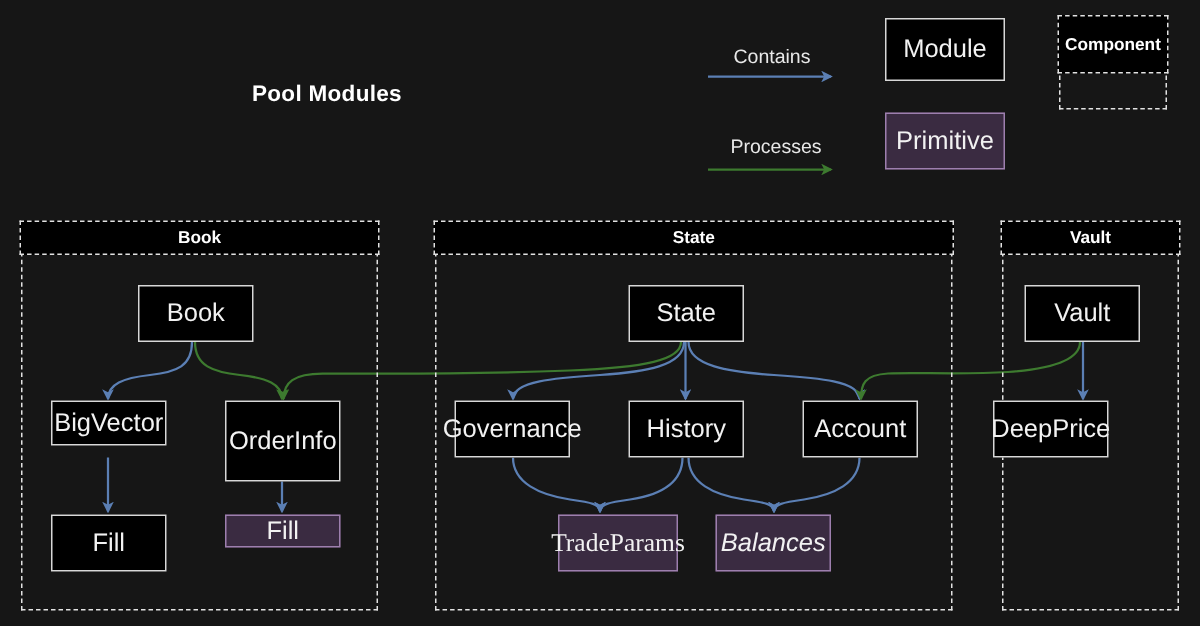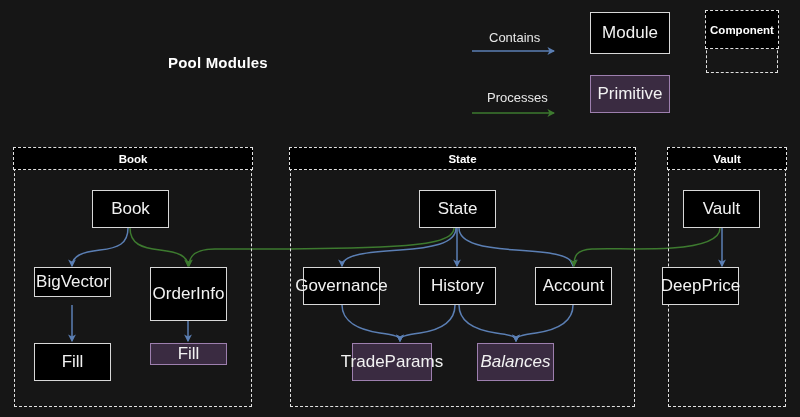--- a/index.html
+++ b/index.html
@@ -190,21 +190,21 @@
   <div class="node module" style="left:34px; top:343px; width:77px; height:38px;">Fill</div>
   <div class="node primitive" style="left:150px; top:343px; width:77px; height:22px;">Fill</div>
 
   <div class="container" style="left:290px; top:148px; width:345px; height:259px;">
     <div class="container-head">State</div>
   </div>
   <div class="node module" style="left:419px; top:190px; width:77px; height:38px;">State</div>
   <div class="node module" style="left:303px; top:267px; width:77px; height:38px;">Governance</div>
   <div class="node module" style="left:419px; top:267px; width:77px; height:38px;">History</div>
   <div class="node module" style="left:535px; top:267px; width:77px; height:38px;">Account</div>
-  <div class="node primitive" style="left:352px; top:343px; width:80px; height:38px;">TradeParams</div>
+  <div class="node primitive" style="left:372px; top:343px; width:80px; height:38px;font-family:Liberation Serif, serif;">TradeParams</div>
   <div class="node primitive" style="left:477px; top:343px; width:77px; height:38px;font-style:italic;">Balances</div>
 
   <div class="container" style="left:668px; top:148px; width:118px; height:259px;">
     <div class="container-head">Vault</div>
   </div>
   <div class="node module" style="left:683px; top:190px; width:77px; height:38px;">Vault</div>
   <div class="node module" style="left:662px; top:267px; width:77px; height:38px;">DeepPrice</div>
 
 </div>
 

